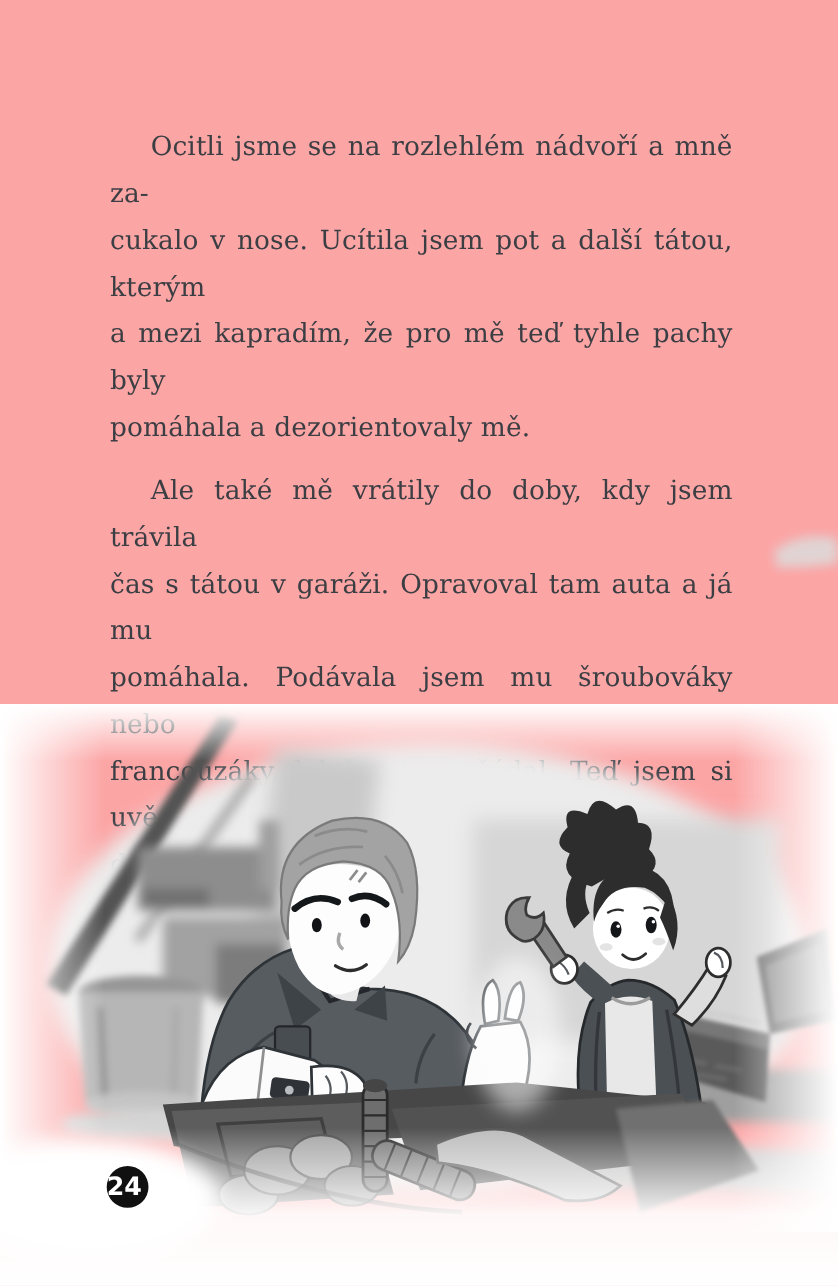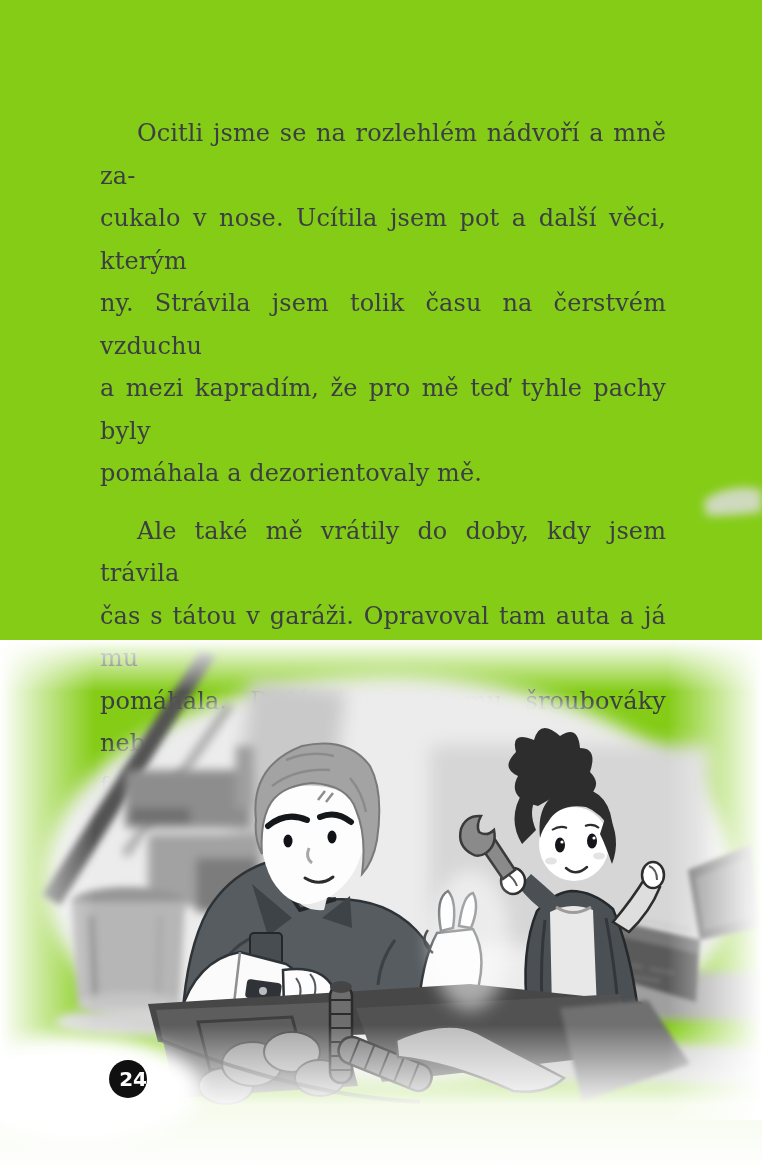--- a/index.html
+++ b/index.html
@@ -1,19 +1,19 @@
 <!DOCTYPE html>
 <html><head>
 <meta charset="utf-8">
 <style>
   html,body{margin:0;padding:0;background:#ffffff;}
   .page{
     position:relative;
     width:762px;height:1169px;
-    background:#84cc16;
+    background:#fca5a5;
     overflow:hidden;
     font-family:"DejaVu Serif","Liberation Serif",serif;
   }
   .text-block{
     position:absolute;
     left:100px;top:112px;width:566px;
     color:#3b3e43;
     font-size:24px;
     line-height:42.5px;
     letter-spacing:0.1px;
@@ -25,40 +25,39 @@
     text-align-last:justify;
     white-space:normal;
   }
   .line.last{text-align-last:left;}
   .line.first{text-indent:37px;}
   .illu{
     position:absolute;left:0;top:0;width:762px;height:1169px;
     pointer-events:none;
   }
   .page-badge{
-    position:absolute;left:109px;top:1060px;
+    position:absolute;left:97px;top:1060px;
     width:38px;height:38px;border-radius:50%;
     background:#101010;
     color:#ffffff;
     font-family:"DejaVu Sans","Liberation Sans",sans-serif;
-    font-weight:bold;font-size:20px;
-    display:flex;align-items:center;justify-content:flex-end;
+    font-weight:bold;font-size:23px;
+    display:flex;align-items:center;justify-content:flex-start;
     z-index:5;
   }
 </style>
 </head>
 <body>
 
 <div class="page">
 
   <div class="text-block">
       <div class="para">
         <div class="line first">Ocitli jsme se na rozlehlém nádvoří a mně za-</div>
-        <div class="line">cukalo v nose. Ucítila jsem pot a další věci, kterým</div>
-        <div class="line">ny. Strávila jsem tolik času na čerstvém vzduchu</div>
+        <div class="line">cukalo v nose. Ucítila jsem pot a další tátou, kterým</div>
         <div class="line">a mezi kapradím, že pro mě teď tyhle pachy byly</div>
         <div class="line last">pomáhala a dezorientovaly mě.</div>
       </div>
       <div class="para para-gap">
         <div class="line first">Ale také mě vrátily do doby, kdy jsem trávila</div>
         <div class="line">čas s tátou v garáži. Opravoval tam auta a já mu</div>
         <div class="line">pomáhala. Podávala jsem mu šroubováky nebo</div>
         <div class="line">francouzáky, když o to požádal. Teď jsem si uvě-</div>
         <div class="line">domila, jak moc mi chybí. Jak moc mi chybí celá</div>
         <div class="line last">moje rodina.</div>

